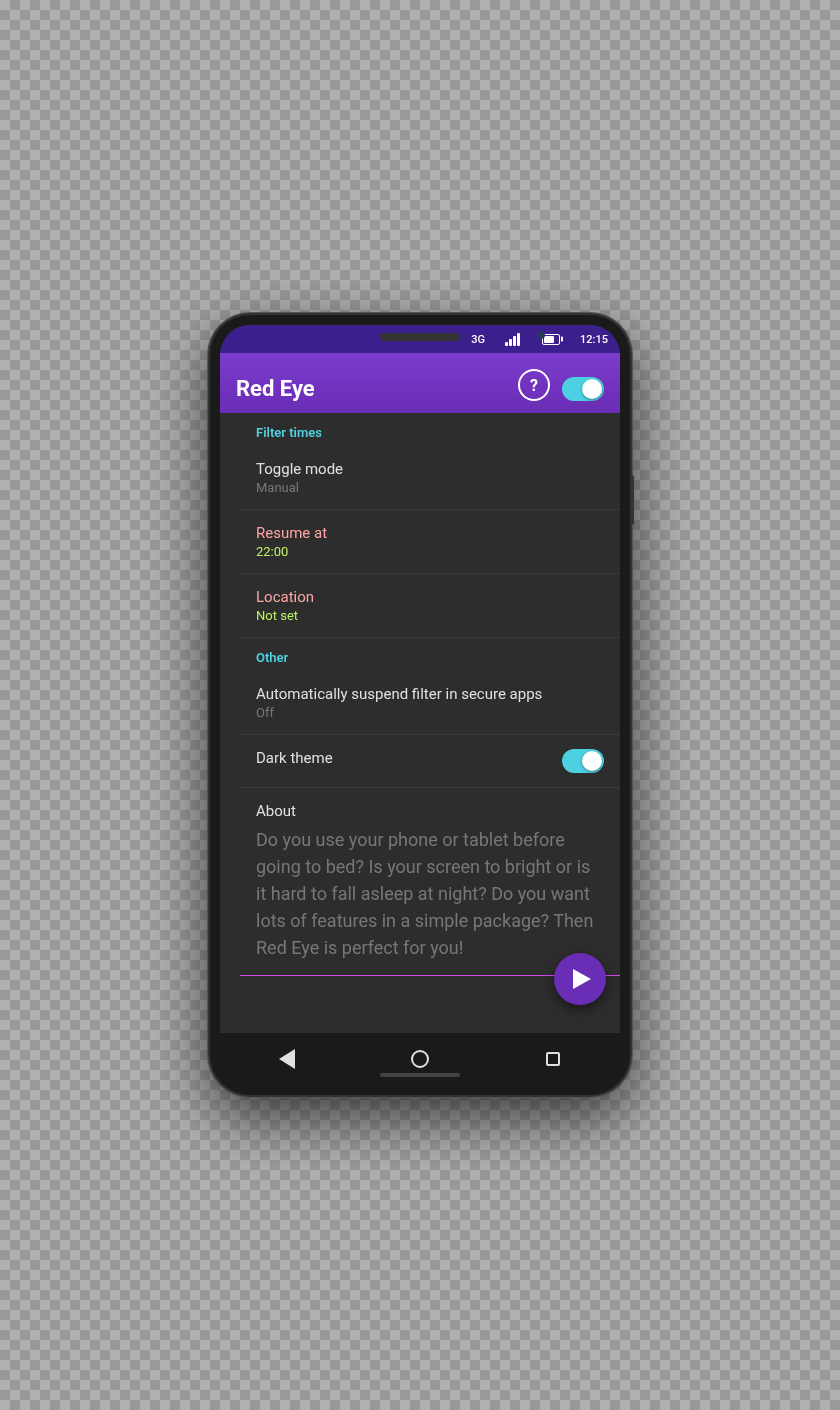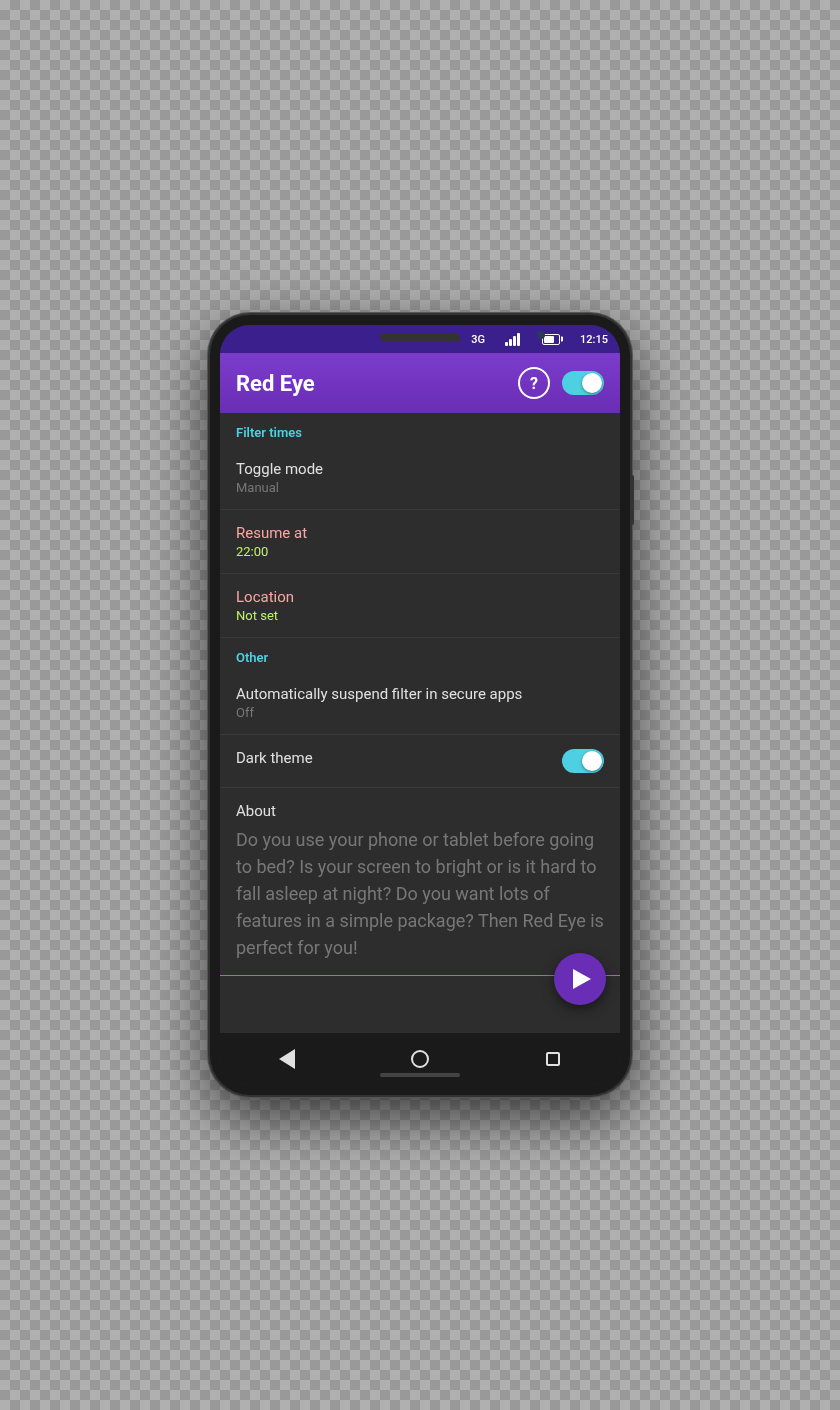--- a/index.html
+++ b/index.html
@@ -127,21 +127,21 @@
       height: calc(100% - 2px);
       background: white;
       border-radius: 1px;
     }
 
     
     .app-bar {
       background: linear-gradient(180deg, #7b3ccc 0%, #6a2db5 100%);
       height: 60px;
       display: flex;
-      align-items: center;
+      align-items: flex-end;
       padding: 12px 16px;
       flex-shrink: 0;
     }
 
     .app-title {
       color: white;
       font-size: 22px;
       font-weight: bold;
       flex: 1;
     }
@@ -186,20 +186,21 @@
 
     .toggle-switch.on .toggle-knob {
       left: 20px;
     }
 
     
     .content {
       flex: 1;
       overflow-y: auto;
       background: #2d2d2d;
+      margin-left: 20px;
     }
 
     .section-header {
       padding: 12px 16px 6px 16px;
       font-size: 13px;
       font-weight: 600;
       color: #4dd0e1;
     }
 
     .setting-item {

